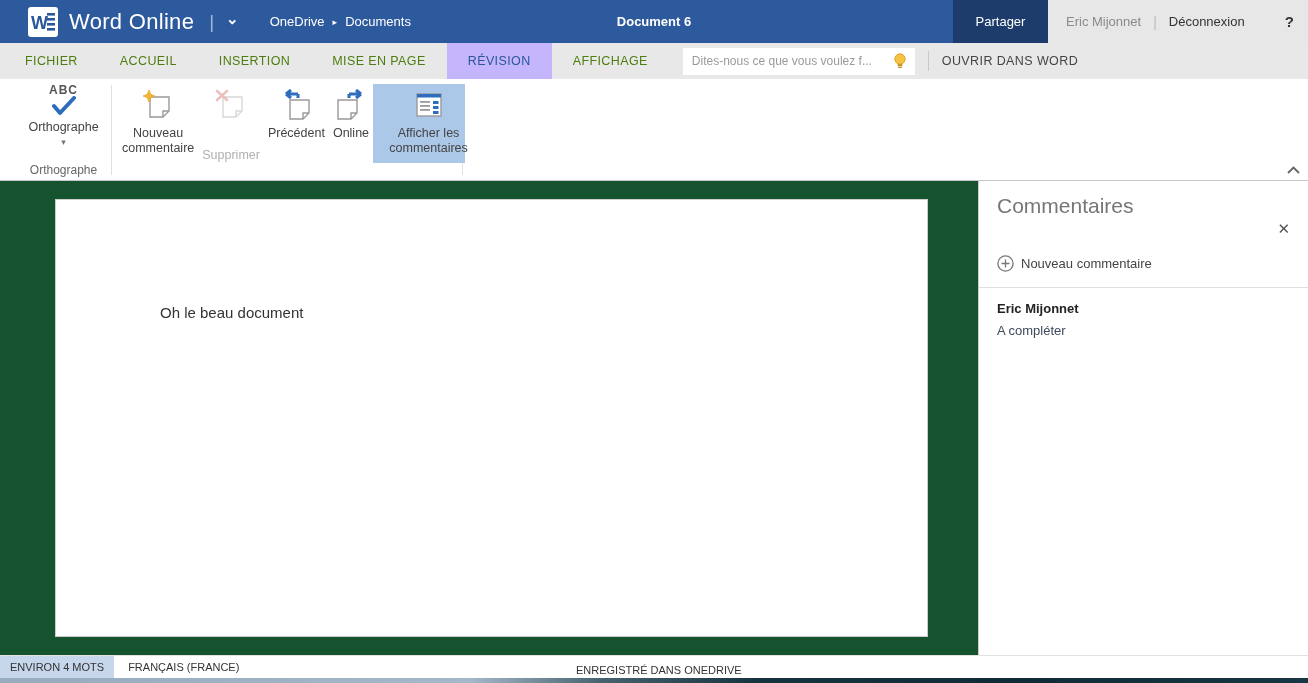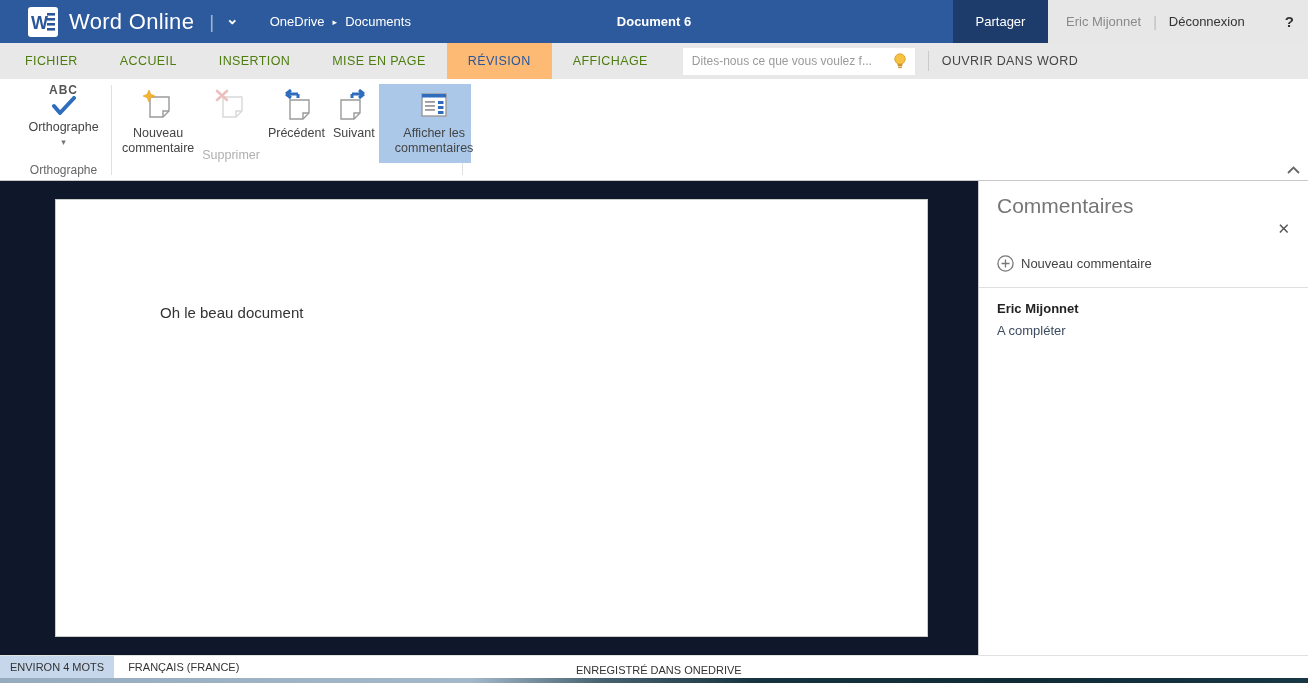--- a/index.html
+++ b/index.html
@@ -19,21 +19,21 @@
   .share-btn { width:95px; background:#1e3c6b; color:#fff; font-size:13px; display:flex; align-items:center; justify-content:center; cursor:pointer; }
   .tb-gray { width:260px; background:#e7e7e7; display:flex; align-items:center; font-size:13px; padding:0 14px 0 18px; }
   .user-name { color:#8a8a8a; }
   .gray-divider { color:#bbb; margin:0 12px; font-size:14px; }
   .signout { color:#333; }
   .help-btn { margin-left:auto; color:#333; font-size:15px; font-weight:700; }
 
   
   .tabrow { height:36px; background:#e8e8e8; display:flex; align-items:stretch; padding-left:4px; }
   .tab { padding:0 21px; display:flex; align-items:center; font-size:12.5px; color:#4d7c0f; letter-spacing:.4px; cursor:pointer; white-space:nowrap; }
-  .tab.active { background:#fdba74; color:#2b579a; }
+  .tab.active { background:#c4b5fd; color:#2b579a; }
   .tellme { margin-left:14px; align-self:center; width:232px; height:27px; background:#fff; display:flex; align-items:center; padding:0 7px 0 9px; }
   .tellme input { border:none; outline:none; flex:1; font-family:"Liberation Sans",sans-serif; font-size:12px; color:#444; background:transparent; }
   .tellme input::placeholder { color:#9a9a9a; opacity:1; }
   .tab-vdiv { width:1px; background:#c9c9c9; height:20px; align-self:center; margin:0 13px; }
   .open-word { display:flex; align-items:center; font-size:12.5px; color:#444; letter-spacing:.4px; cursor:pointer; white-space:nowrap; }
 
   
   .ribbon { height:102px; background:#fff; border-bottom:1px solid #c8c8c8; display:flex; position:relative; }
   .rgroup { position:relative; height:100%; }
   .rgroup-sep { width:1px; background:#e0e0e0; margin:6px 0 5px 0; }
@@ -48,21 +48,21 @@
   .rbtn { display:flex; flex-direction:column; align-items:center; cursor:pointer; padding:5px 4px 0 4px; height:79px; margin-top:2px; }
   .rbtn .rlabel { font-size:12.5px; color:#444; line-height:15px; text-align:center; margin-top:5px; }
   .rbtn.disabled { cursor:default;justify-content:space-between; }
   .rbtn.disabled .rlabel { color:#b0b0b0; }
   .rbtn.active-btn { background:#abc8e8; }
   .w80 { width:84px; } .w66 { width:70px; } .w52 { width:56px; } .w92 { width:92px;padding-left:23px; }
   .ribbon-collapse { position:absolute; right:8px; bottom:6px; cursor:pointer; }
 
   
   .content { height:474px; display:flex; }
-  .docarea { flex:1; background:#0f172a; position:relative; }
+  .docarea { flex:1; background:#14532d; position:relative; }
   .page { position:absolute; left:55px; top:18px; width:873px; height:438px; background:#fff; border:1px solid #cccccc; cursor:text; }
   .doc-text { position:absolute; left:104px; top:104px; font-size:15px; color:#333; }
 
   .comments-panel { width:330px; background:#fff; border-left:1px solid #ccc; position:relative; }
   .cp-head { display:flex; align-items:flex-start; padding:13px 14px 0 18px;flex-direction:column; }
   .cp-title { font-size:21px; font-weight:300; color:#767676; }
   .cp-close { margin-left:auto; color:#555; font-size:15px; cursor:pointer; padding:2px 4px; }
   .cp-new { display:flex; align-items:center; gap:7px; margin:15px 0 0 18px; font-size:13px; color:#444; cursor:pointer; }
   .cp-div { border-top:1px solid #e0e0e0; margin-top:15px; }
   .cp-comment { padding:13px 18px 0 18px; cursor:pointer; }
@@ -178,21 +178,21 @@
       </svg>
       <div class="rlabel">Précédent</div>
     </div>
 
     <div class="rbtn w52">
       <svg width="34" height="32" viewBox="0 0 34 32">
         <path d="M4 11 H23 V24 L17 30 H4 Z" fill="#ffffff" stroke="#9a9a9a" stroke-width="1.4"></path>
         <path d="M23 24 H17 V30" fill="none" stroke="#9a9a9a" stroke-width="1.4"></path>
         <path d="M15 5 H27 M27 5 L22 1 M27 5 L22 9 M15 5 V9" fill="none" stroke="#2e6dbd" stroke-width="3" stroke-linejoin="miter"></path>
       </svg>
-      <div class="rlabel">Suivant</div>
+      <div class="rlabel">Online</div>
     </div>
 
     <div class="rbtn w92 active-btn">
       <svg width="34" height="32" viewBox="0 0 34 32">
         <rect x="5" y="5" width="24" height="22" fill="#ffffff" stroke="#9a9a9a" stroke-width="1.4"></rect>
         <rect x="5" y="5" width="24" height="3.5" fill="#2e6dbd"></rect>
         <rect x="8" y="12" width="10" height="1.8" fill="#9a9a9a"></rect>
         <rect x="8" y="16" width="10" height="1.8" fill="#9a9a9a"></rect>
         <rect x="8" y="20" width="10" height="1.8" fill="#9a9a9a"></rect>
         <rect x="21" y="12" width="5.5" height="3" fill="#2e6dbd"></rect>

